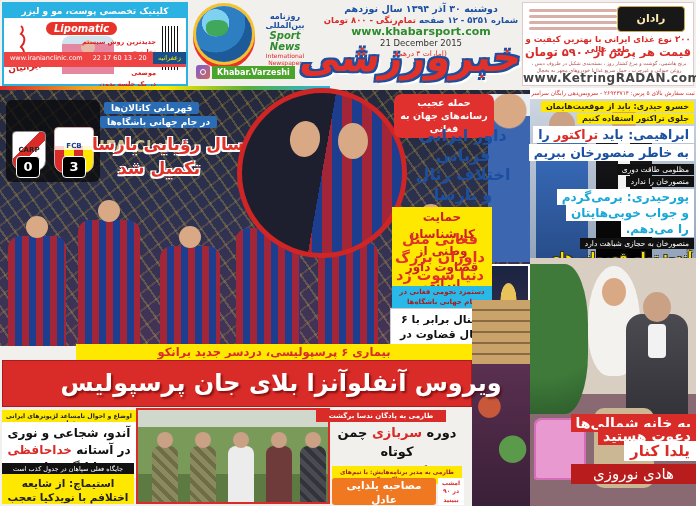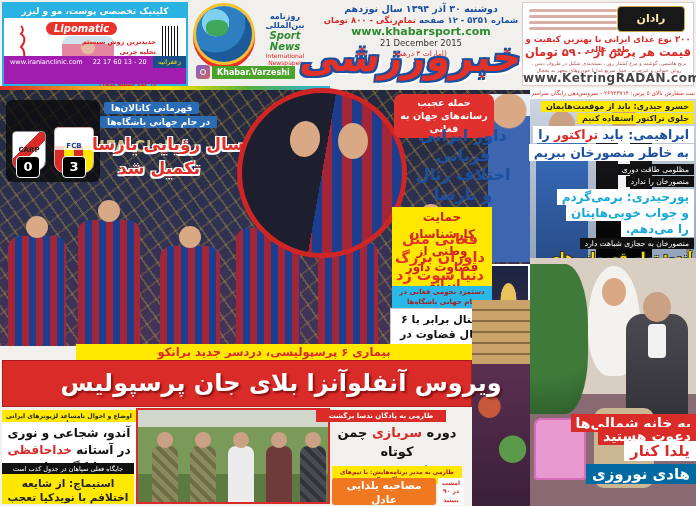--- a/index.html
+++ b/index.html
@@ -15,21 +15,21 @@
   .lipo-brand{position:absolute;left:42px;top:18px;background:#e8332a;color:#fff;font-weight:bold;font-style:italic;
               font-size:10px;padding:1px 8px;border-radius:8px;}
   .lipo-man{position:absolute;left:58px;top:32px;width:52px;height:38px;border-radius:8px 8px 0 0;
             background:radial-gradient(ellipse at 50% 30%,#e7b9a5 0 18%,transparent 19%),
             linear-gradient(180deg,#cfe4ee 0 20%,#e587a0 20% 100%);}
   .lipo-lines{position:absolute;right:30px;top:33px;width:78px;color:#d22;font-size:6.5px;font-weight:bold;line-height:1.6;text-align:right;}
   .lipo-barcode{position:absolute;right:8px;top:22px;width:16px;height:44px;
             background:repeating-linear-gradient(90deg,#111 0 1px,#fff 1px 3px);}
   .woman{position:absolute;left:6px;top:20px;}
   .lipo-script{position:absolute;left:4px;top:58px;font-size:9px;color:#c22;font-weight:bold;transform:rotate(-8deg);}
-  .lipo-foot{position:absolute;left:0;bottom:0;width:100%;height:28px;background:#a21caf;color:#fff;font-size:6.5px;line-height:12px;}
+  .lipo-foot{position:absolute;left:0;bottom:17px;width:100%;height:15px;background:#ef4444;color:#fff;font-size:6.5px;line-height:12px;}
   .lipo-web{margin-left:6px;}
   .lipo-phone{margin-left:8px;}
   .lipo-area{position:absolute;right:0;top:0;height:12px;line-height:12px;background:#1b4f8a;padding:0 5px;color:#ffe800;}
 
   
   .logo-block{left:188px;top:0;width:130px;height:88px;}
   .globe{position:absolute;left:8px;top:6px;width:56px;height:56px;border-radius:50%;
          background:radial-gradient(circle at 35% 30%,#7fd1f0 0 25%,#2d7fc2 26% 55%,#1d5a9a 56% 100%);
          box-shadow:0 0 0 3px #f2c230,0 4px 0 3px #e8332a;}
   .globe::after{content:"";position:absolute;left:10px;top:14px;width:22px;height:16px;border-radius:40%;background:#3aa34a;opacity:.9;}
@@ -151,21 +151,21 @@
   .scarf{position:absolute;left:58px;top:8px;width:52px;height:110px;border-radius:50% 50% 40% 40%;background:#f4f2ee;}
   .scarf::before{content:"";position:absolute;left:14px;top:12px;width:24px;height:28px;border-radius:50%;background:#d9a986;}
   .man2{position:absolute;left:96px;top:56px;width:62px;height:132px;border-radius:16px 16px 0 0;background:linear-gradient(180deg,#4a4a50,#2c2c32);}
   .man2::before{content:"";position:absolute;left:17px;top:-22px;width:28px;height:30px;border-radius:50%;background:#caa184;}
   .man2::after{content:"";position:absolute;left:22px;top:10px;width:18px;height:34px;background:#f2f2f2;border-radius:4px;}
   .cage{position:absolute;left:4px;top:160px;width:52px;height:62px;border-radius:8px 8px 4px 4px;background:#e89ad0;
       box-shadow:inset 0 0 0 2px #d56db8;}
   .khaki{position:absolute;left:64px;top:150px;width:60px;height:80px;border-radius:10px;background:#cbb793;}
   .yalda-invite{position:absolute;right:0;background:#d92b27;color:#fff;font-size:14px;font-weight:bold;padding:1px 5px;}
   .yalda-red{position:absolute;right:0;background:#fff;color:#d92b27;font-size:15px;font-weight:bold;padding:1px 6px;}
-  .yalda-white{position:absolute;right:0;background:#0369a1;color:#fff;font-size:15px;font-weight:bold;padding:1px 6px;}
+  .yalda-white{position:absolute;right:0;background:#b91c1c;color:#fff;font-size:15px;font-weight:normal;padding:1px 22px;}
 
   
   .photo-yalda-ext{left:472px;top:300px;width:58px;height:206px;overflow:hidden;}
   .bricks{position:absolute;left:0;top:0;width:100%;height:64px;
       background:repeating-linear-gradient(0deg,#caa36a 0 9px,#8a6a42 9px 11px),
                  repeating-linear-gradient(90deg,rgba(90,60,30,.5) 0 1px,transparent 1px 14px);}
   .table-dark{position:absolute;left:0;top:64px;width:100%;height:142px;
       background:radial-gradient(circle at 30% 30%,#c8583a 0 10%,transparent 11%),
                  radial-gradient(circle at 70% 60%,#5a9a4a 0 14%,transparent 15%),
                  linear-gradient(180deg,#5a3050,#3a1f38);}

